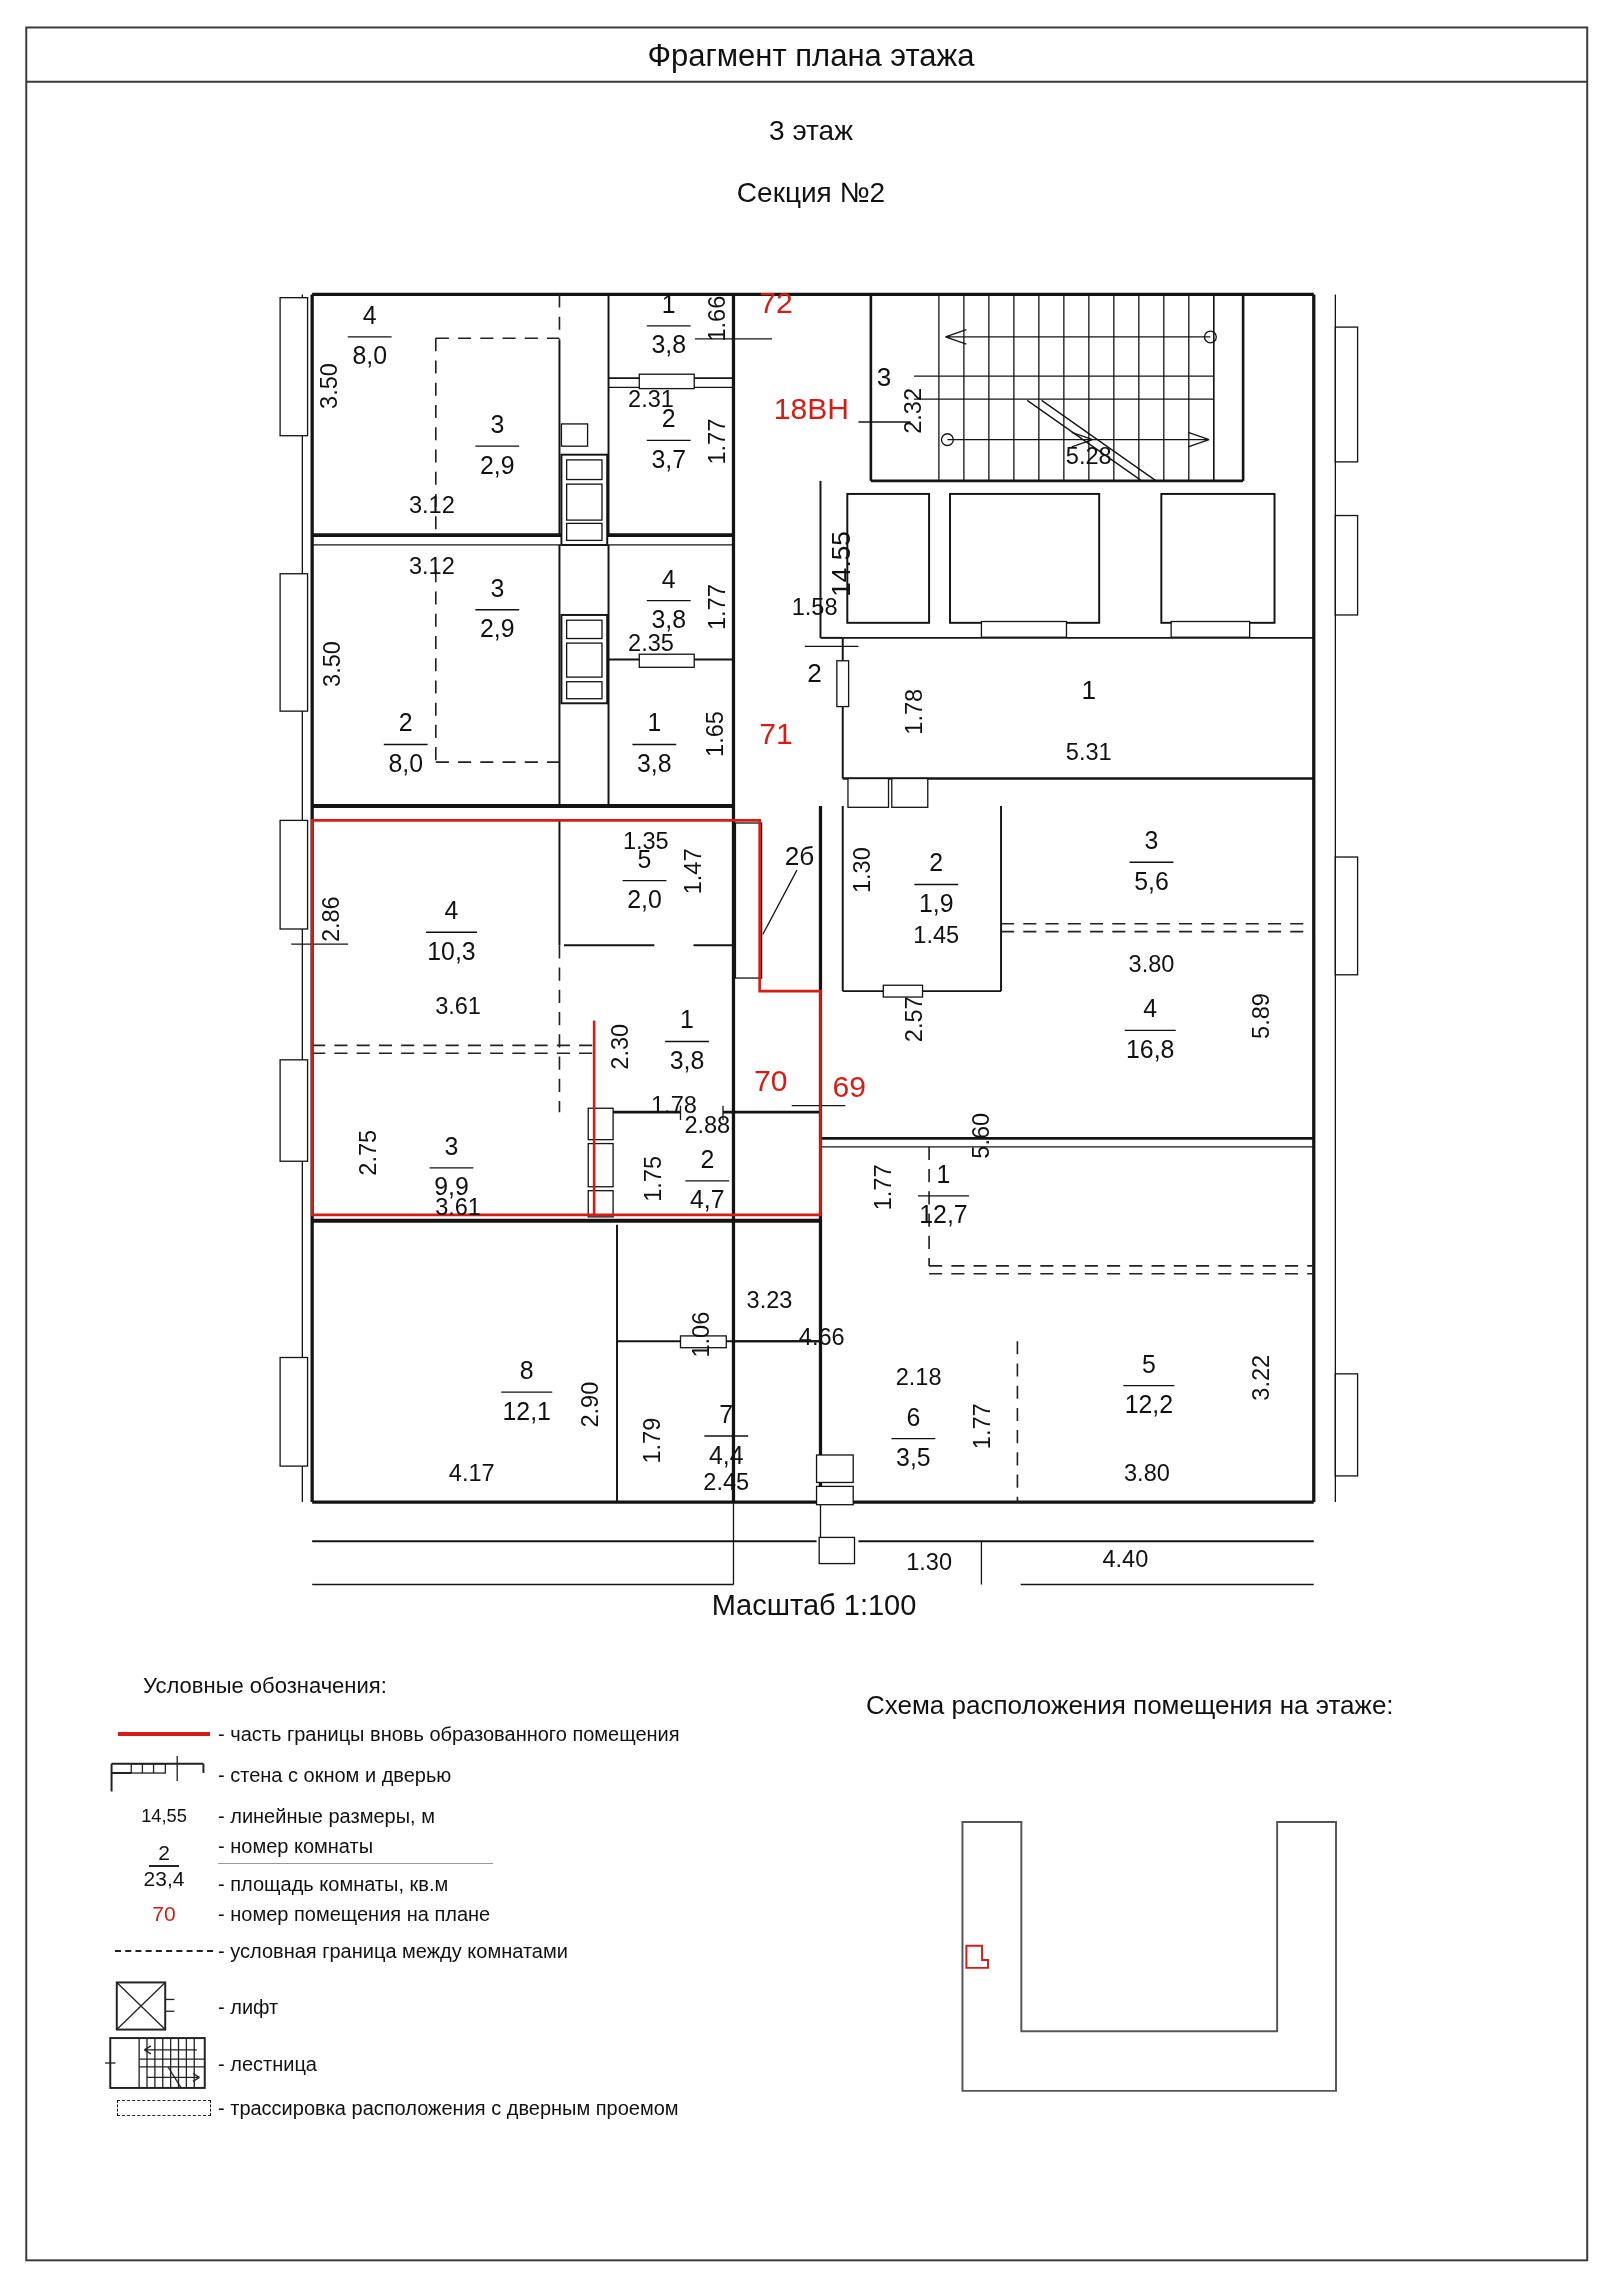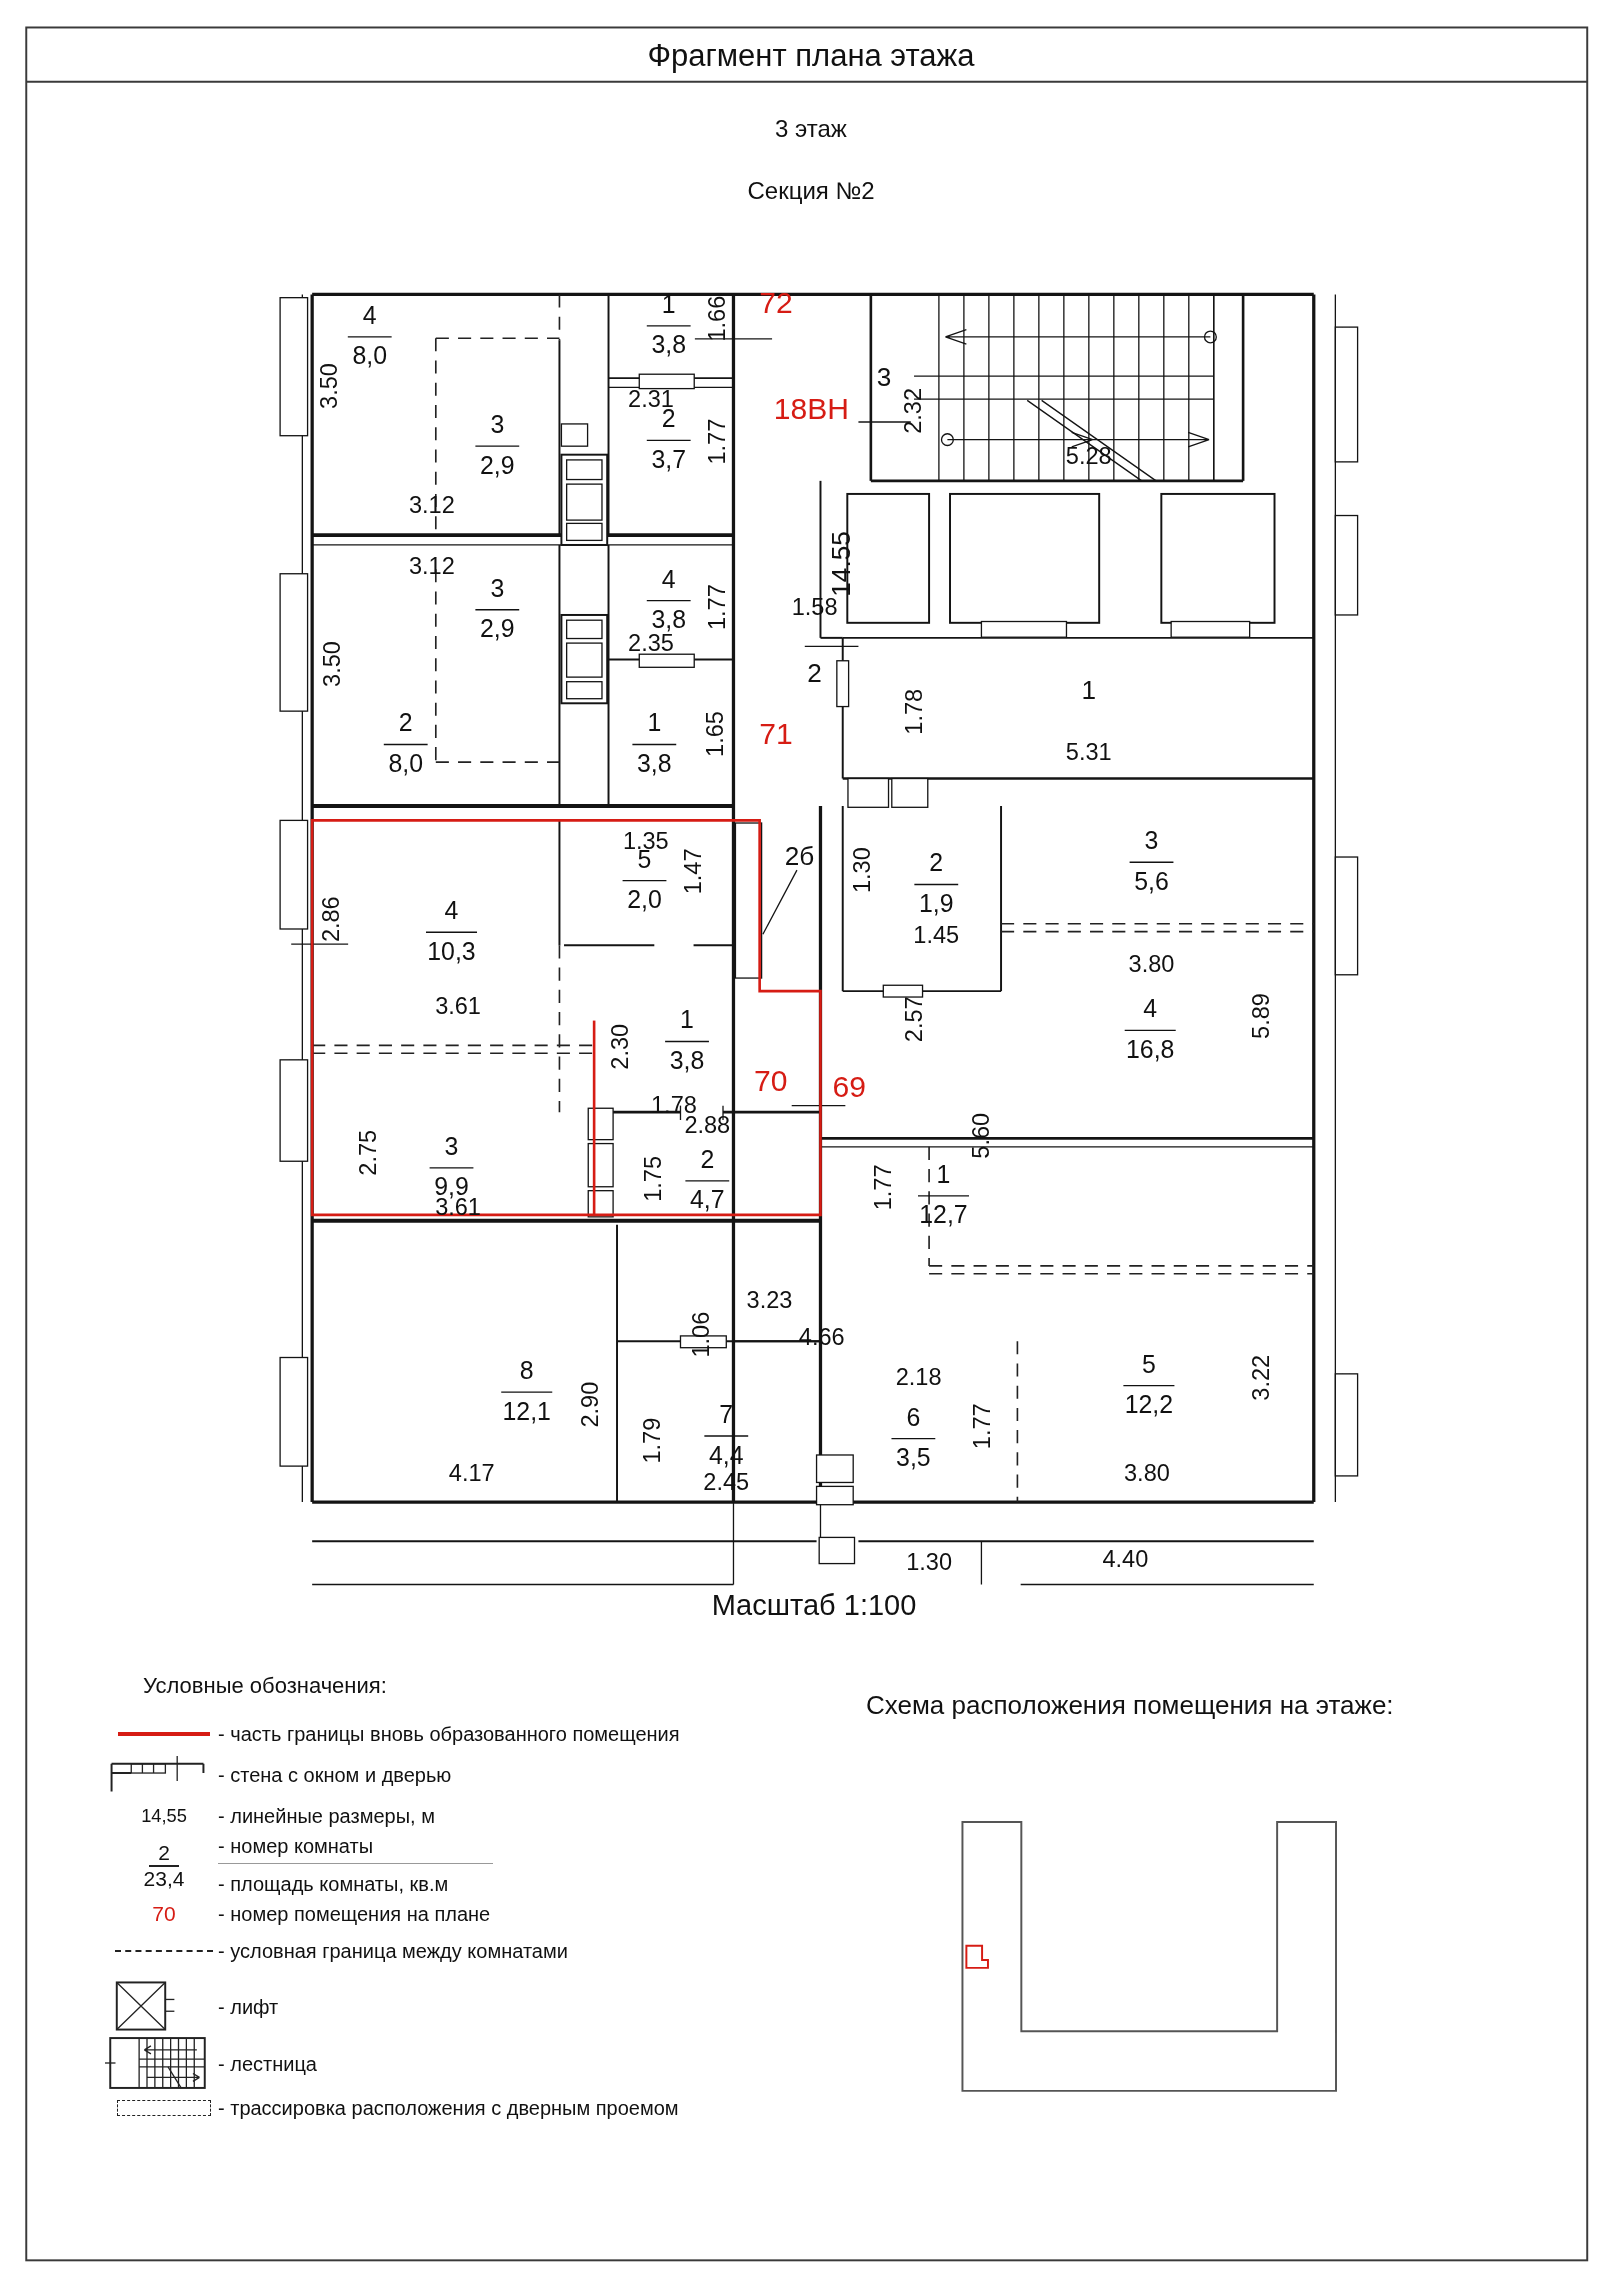--- a/index.html
+++ b/index.html
@@ -1,21 +1,21 @@
 <!DOCTYPE html>
 <html style="font-size:10.5px"><head>
 <meta charset="utf-8">
 <style>
   html,body{margin:0;padding:0;background:#fff;}
   body{width:1622px;height:2295px;position:relative;font-family:"Liberation Sans",sans-serif;color:#111;}
   svg{position:absolute;left:0;top:0;font-family:"Liberation Sans",sans-serif;}
   .abs{position:absolute;white-space:nowrap;}
   .ctr{left:0;right:0;text-align:center;}
   .title{font-size:31px;}
-  .sub{font-size:24px;}
+  .sub{font-size:28px;}
   .scale{font-size:29px;}
   .leg-head{font-size:22px;}
   .scheme-head{font-size:26px;margin-top:8px;}
   .leg-label{font-size:20px;}
   .leg-row{position:absolute;left:92px;width:785px;height:46px;}
   .leg-sym{position:absolute;left:13px;top:0;width:118px;height:46px;display:flex;align-items:center;justify-content:center;}
   .leg-txt{position:absolute;left:126px;top:50%;transform:translateY(-50%);}
   .redline{width:92px;height:3.3px;background:#d61c14;}
   .dashline{width:98px;border-top:2.6px dashed #222;}
   .dashrect{width:92px;height:14.4px;border:1.3px dashed #222;}

